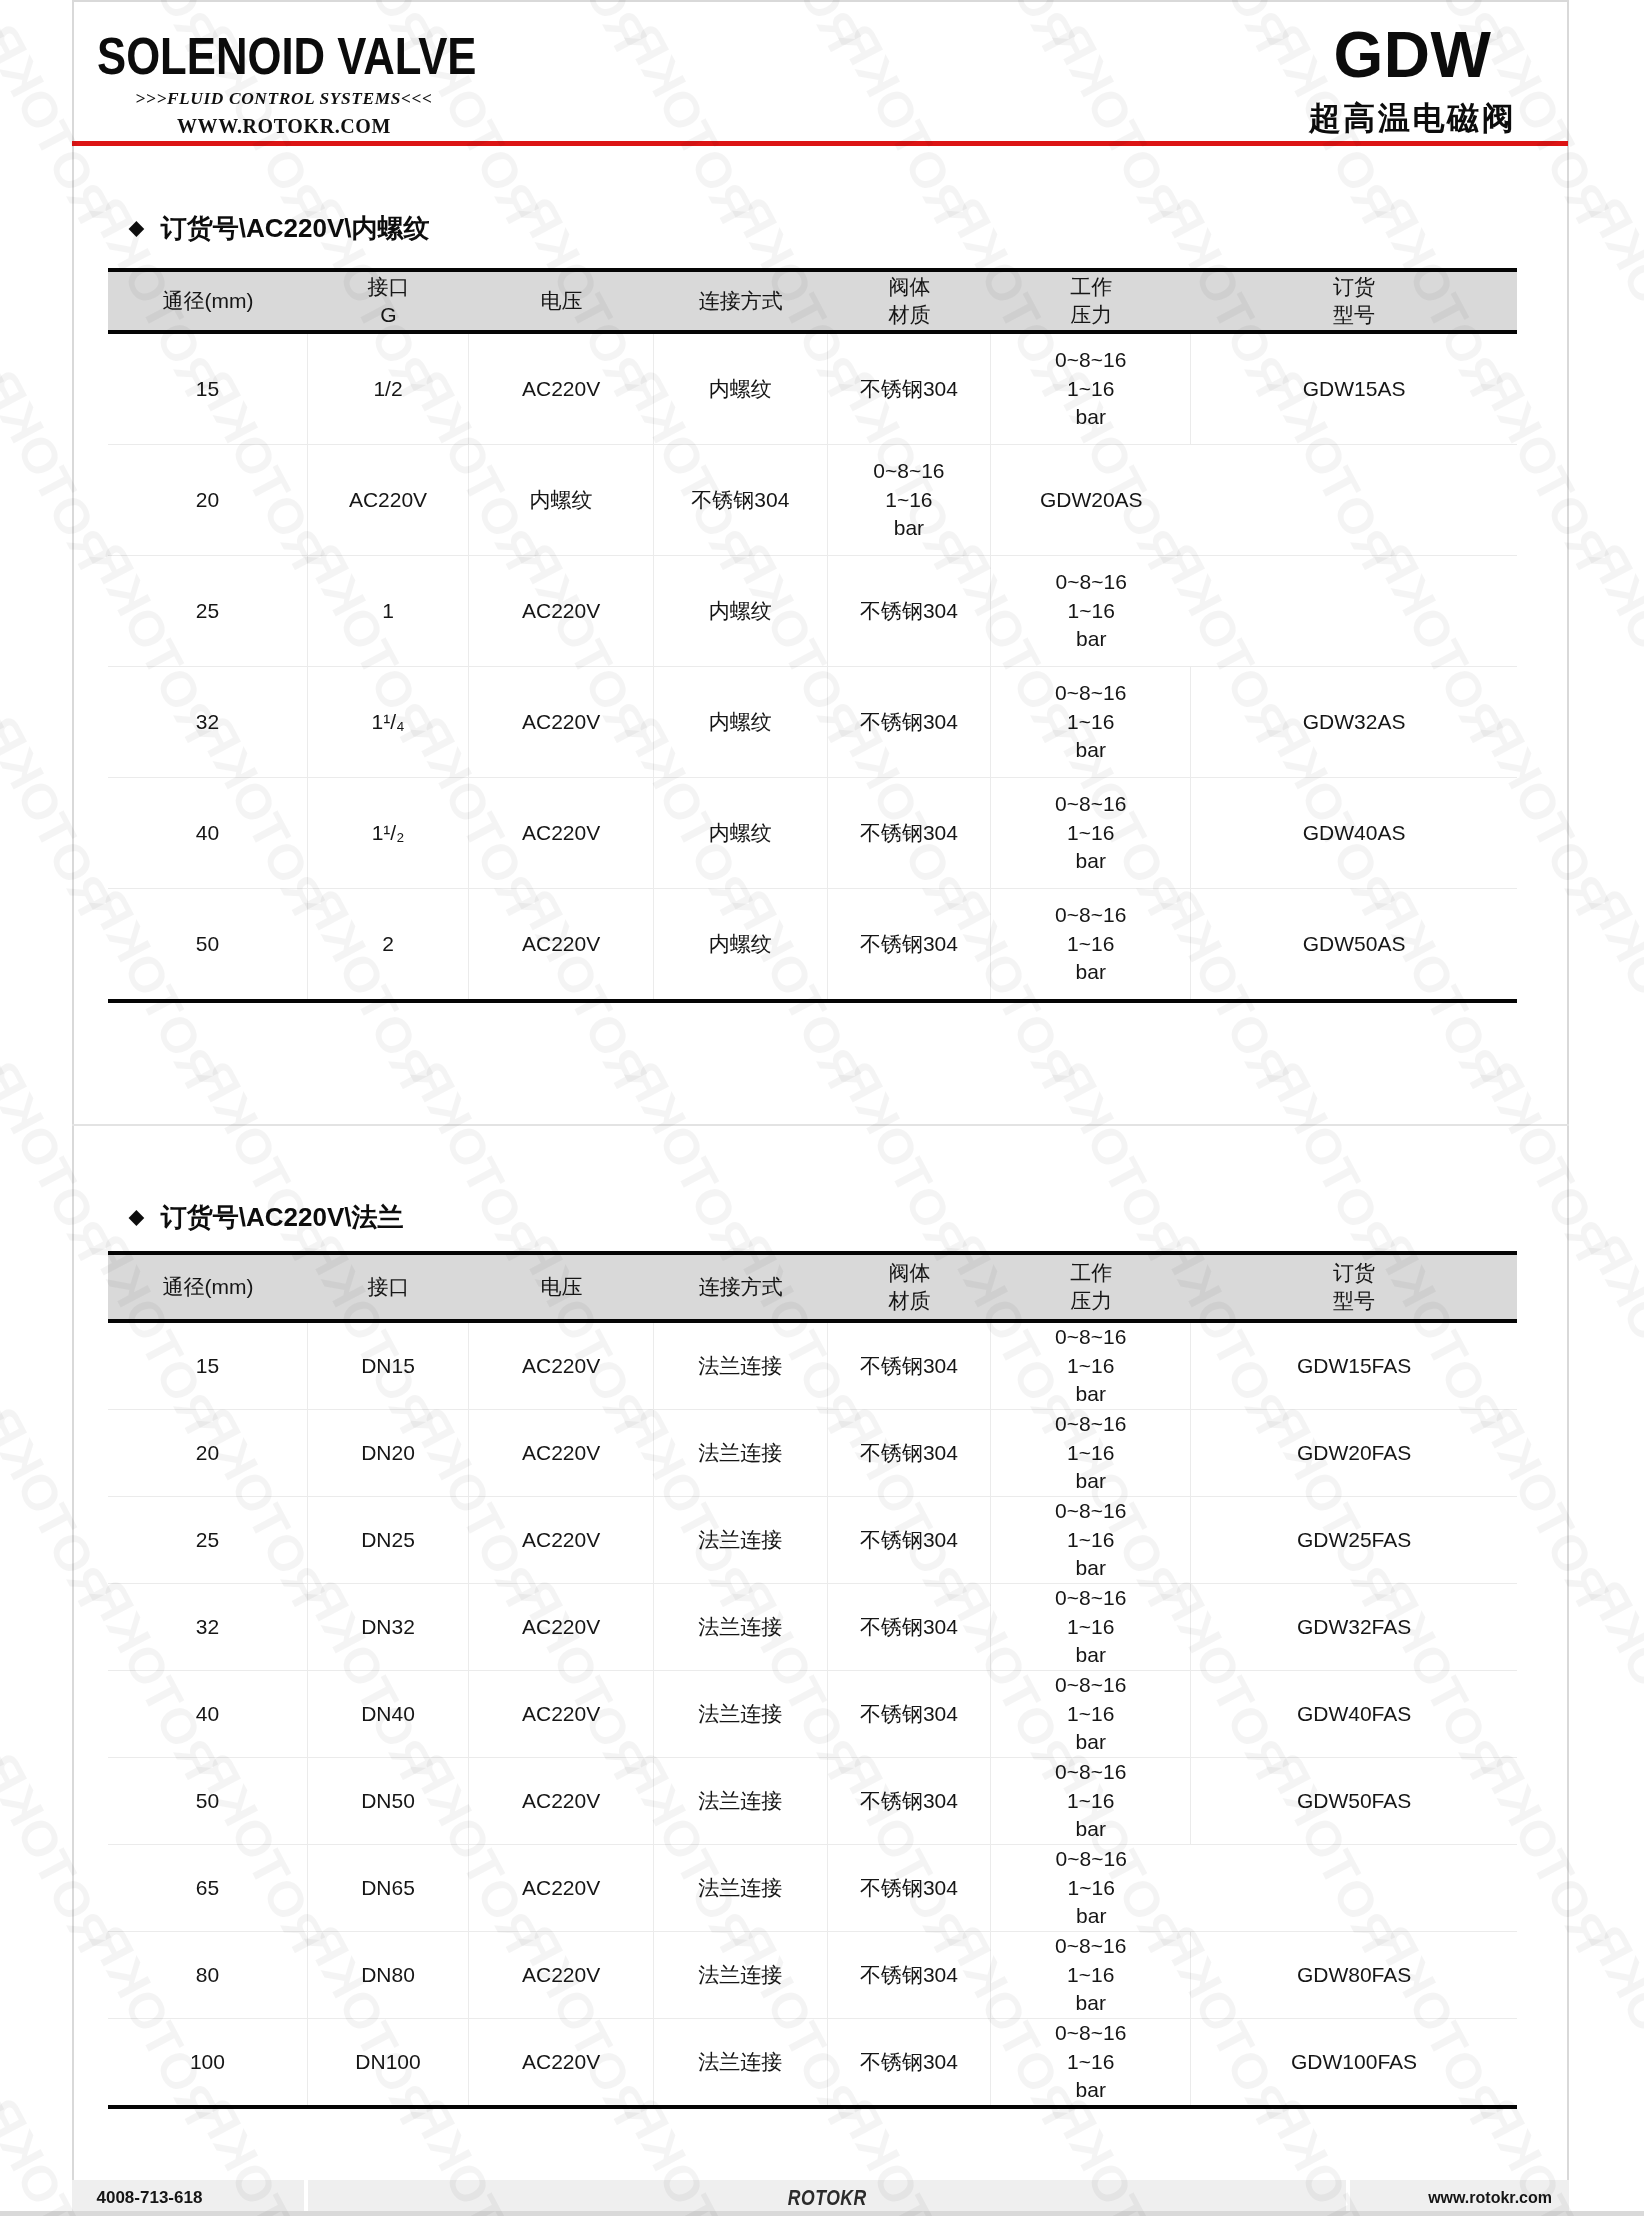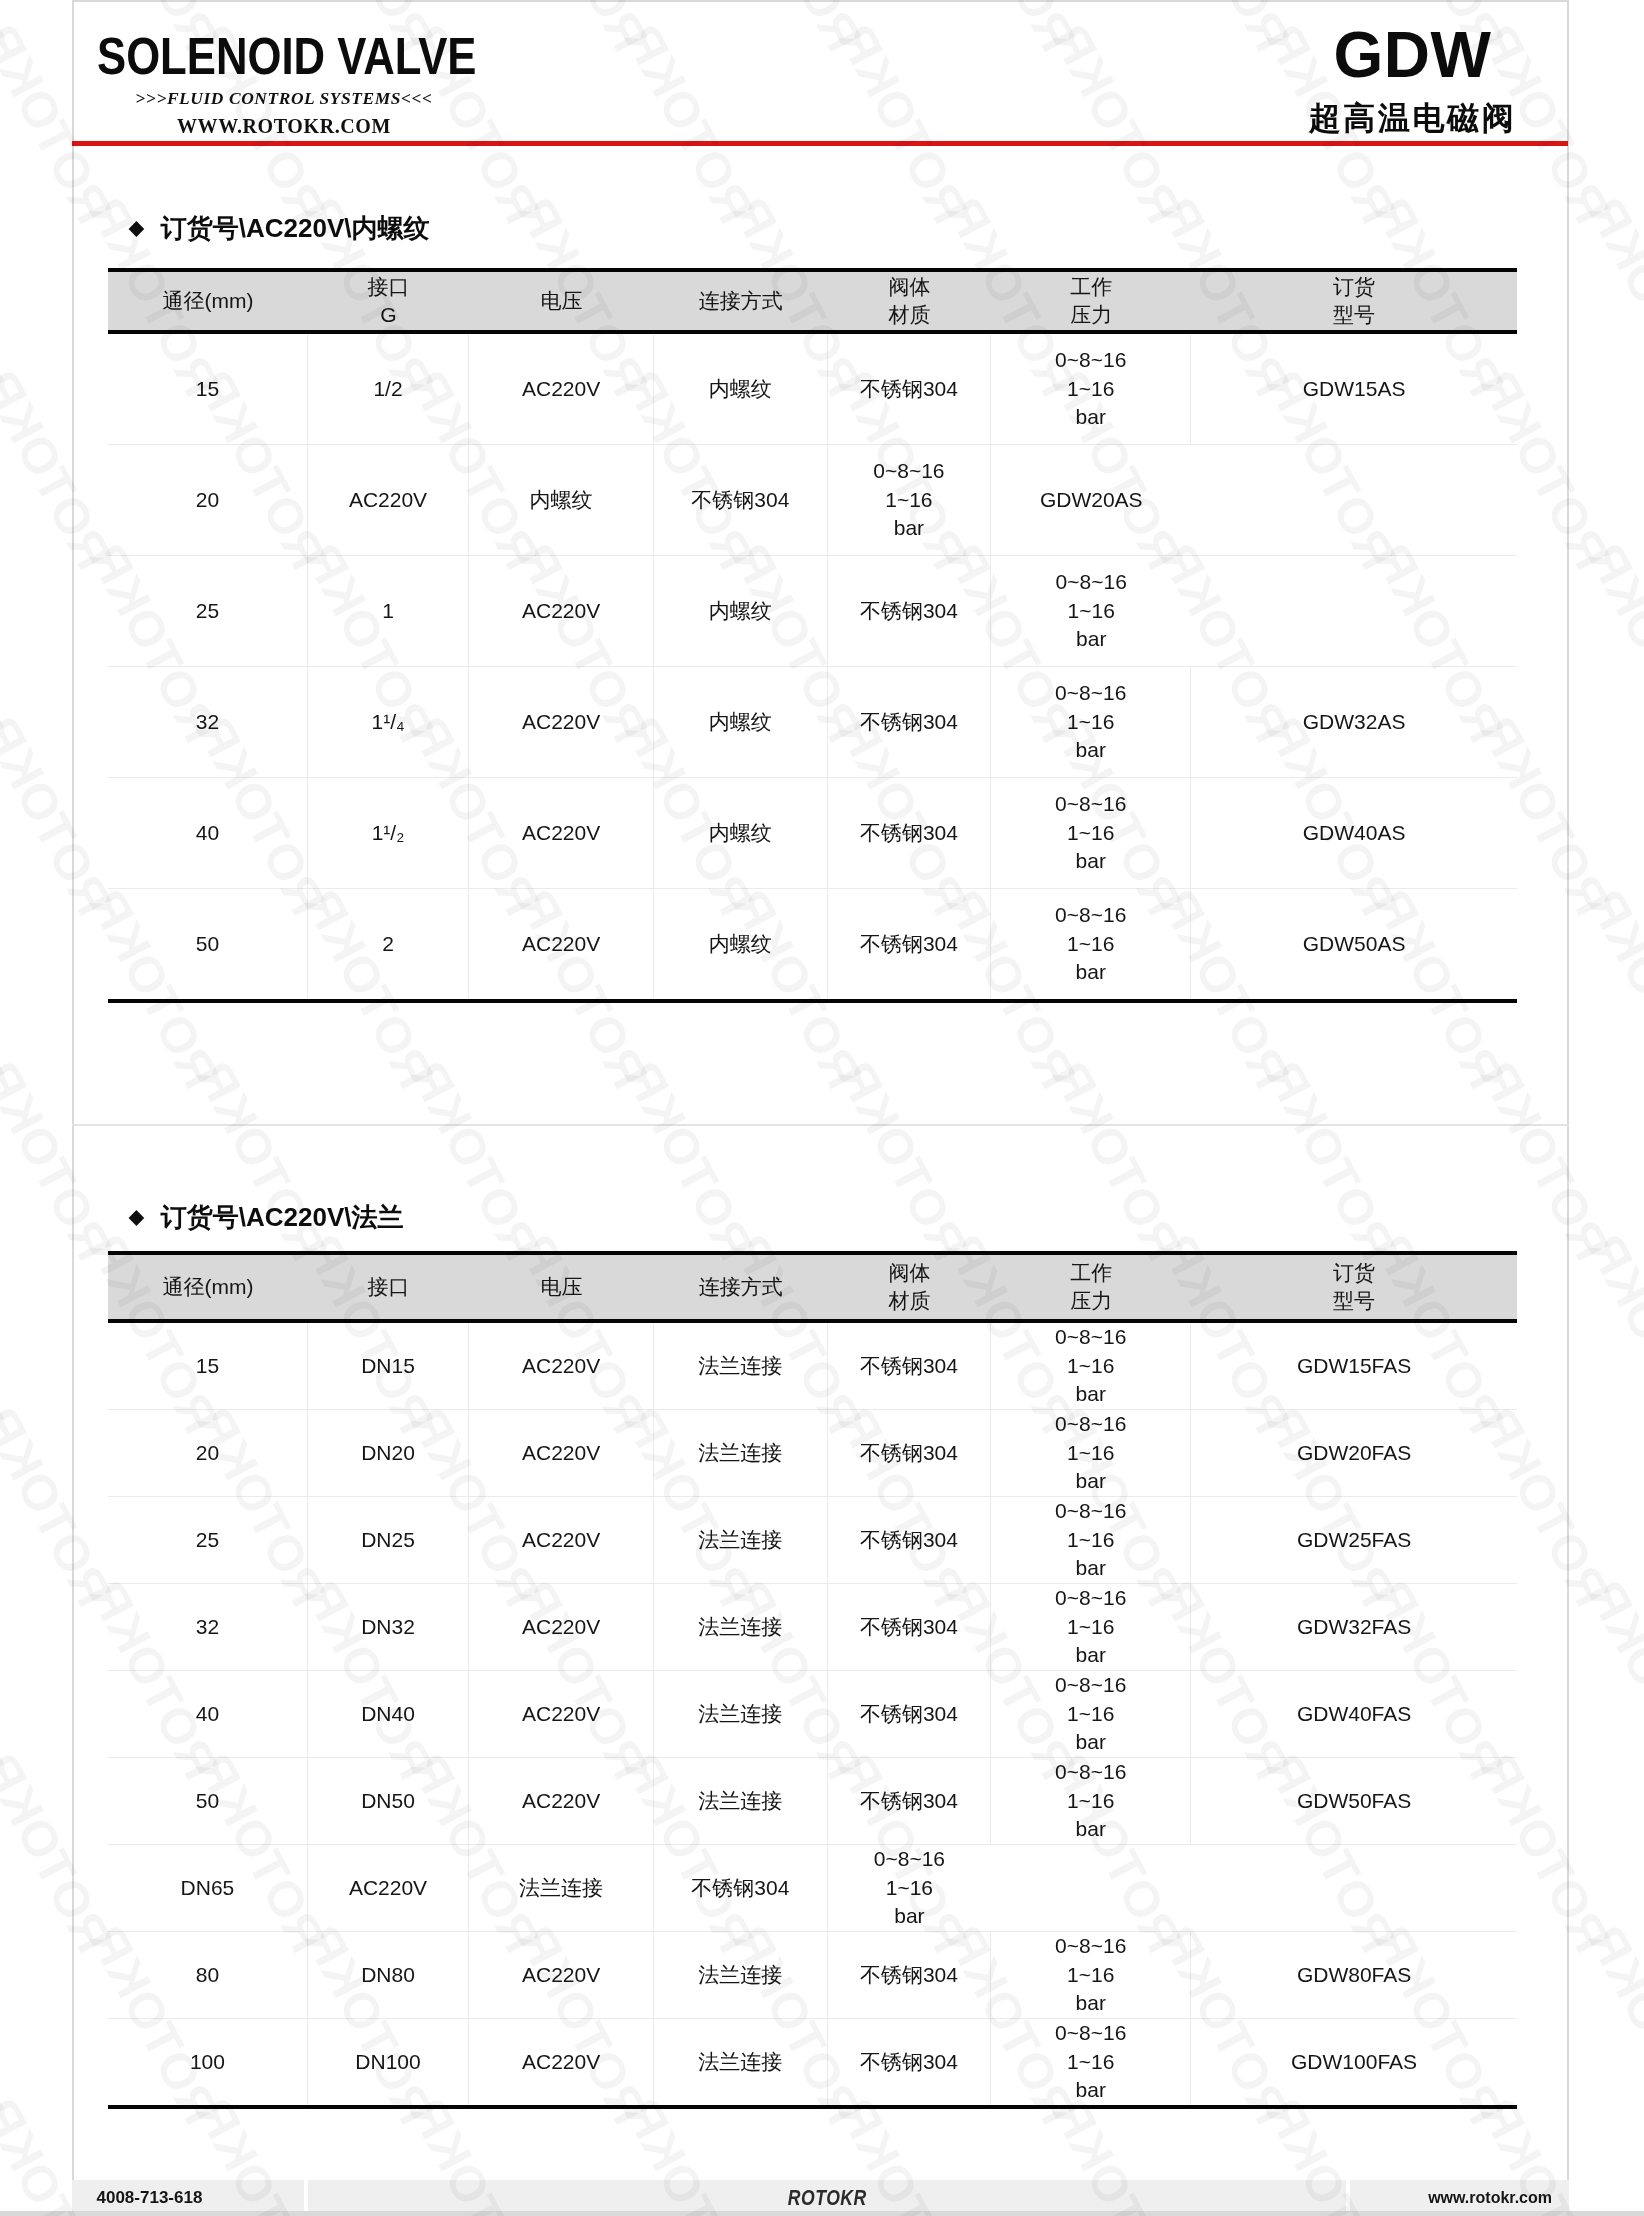--- a/index.html
+++ b/index.html
@@ -300,20 +300,21 @@
             <div class="td">DN50</div>
             <div class="td">AC220V</div>
             <div class="td">法兰连接</div>
             <div class="td">不锈钢304</div>
             <div class="td">0~8~16
 1~16
 bar</div>
             <div class="td">GDW50FAS</div>
           </div>
           <div class="trow">
+            <div class="td">65</div>
             <div class="td">DN65</div>
             <div class="td">AC220V</div>
             <div class="td">法兰连接</div>
             <div class="td">不锈钢304</div>
             <div class="td">0~8~16
 1~16
 bar</div>
           </div>
           <div class="trow">
             <div class="td">80</div>

